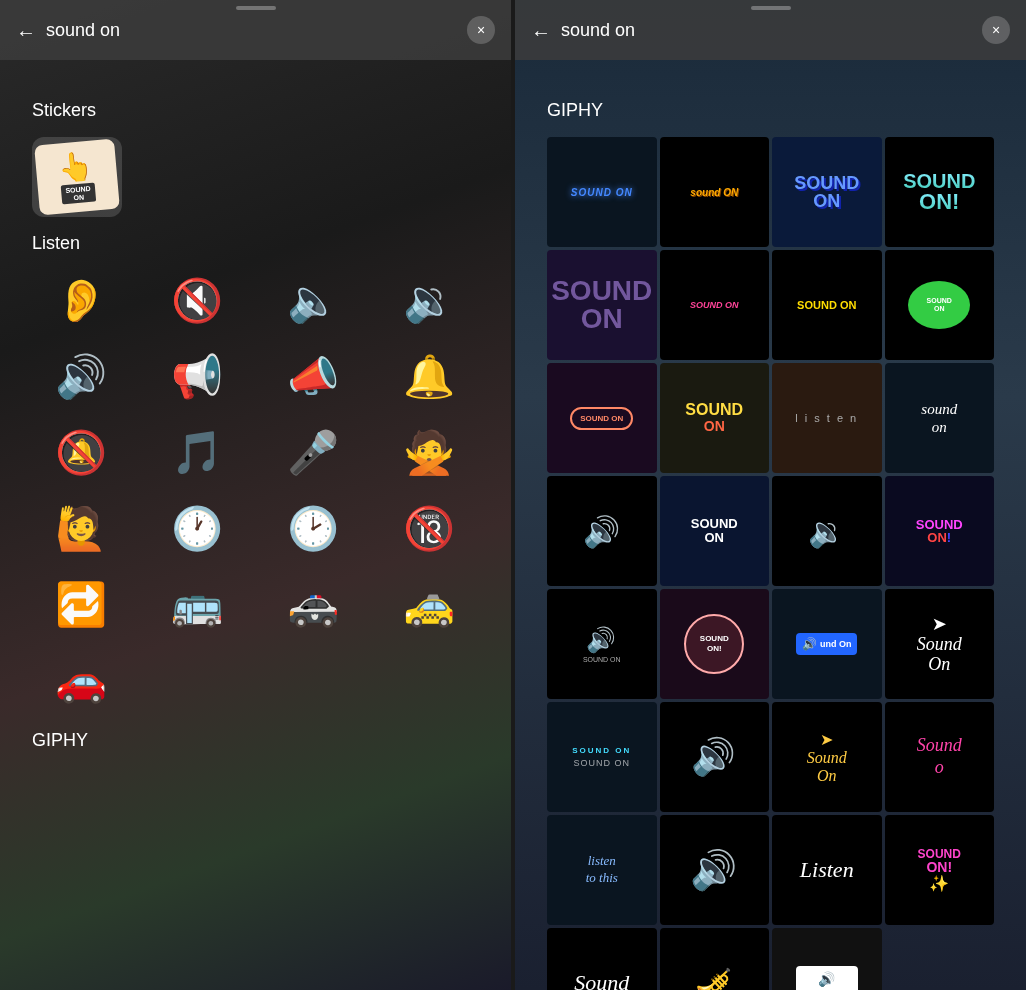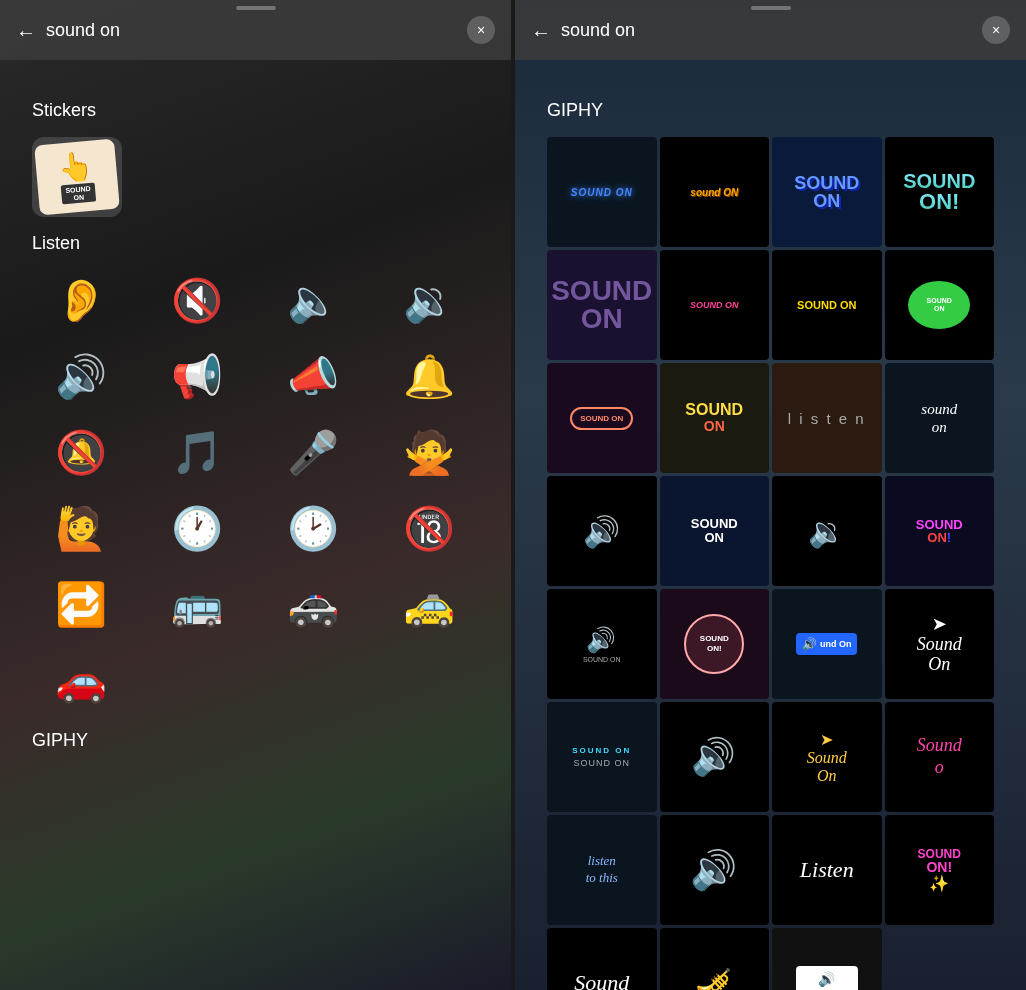--- a/index.html
+++ b/index.html
@@ -269,21 +269,21 @@
         </div>
       </div>
 
       <div class="giphy-cell" style="background:#1a0a20;">
         <div style="border:2px solid #ff8866; border-radius:20px; padding:5px 8px; color:#ff8866; font-size:8px; font-weight:700;">SOUND ON</div>
       </div>
       <div class="giphy-cell" style="background:#1a1a10;">
         <div style="text-align:center; color:#ffdd44; font-size:16px; font-weight:900; line-height:1;">SOUND<br><span style="font-size:14px; color:#ff6644;">ON</span></div>
       </div>
       <div class="giphy-cell" style="background:#2a1a10;">
-        <div style="color:#aaaaaa; font-size:15px; font-weight:300; letter-spacing:2px;">l i s t e n</div>
+        <div style="color:#aaaaaa; font-size:11px; font-weight:300; letter-spacing:2px;">l i s t e n</div>
       </div>
 
       <div class="giphy-cell cell-bg-dark">
         <div style="font-family: Georgia, serif; font-style:italic; font-size:15px; color:white; text-align:center; line-height:1.2;">sound<br>on</div>
       </div>
       <div class="giphy-cell cell-bg-black">
         <div style="font-size:30px; color:#888;">🔊</div>
       </div>
       <div class="giphy-cell" style="background:#0a1530;">
         <div style="text-align:center; color:white; font-size:13px; font-weight:900; line-height:1.1;">SOUND<br>ON</div>

